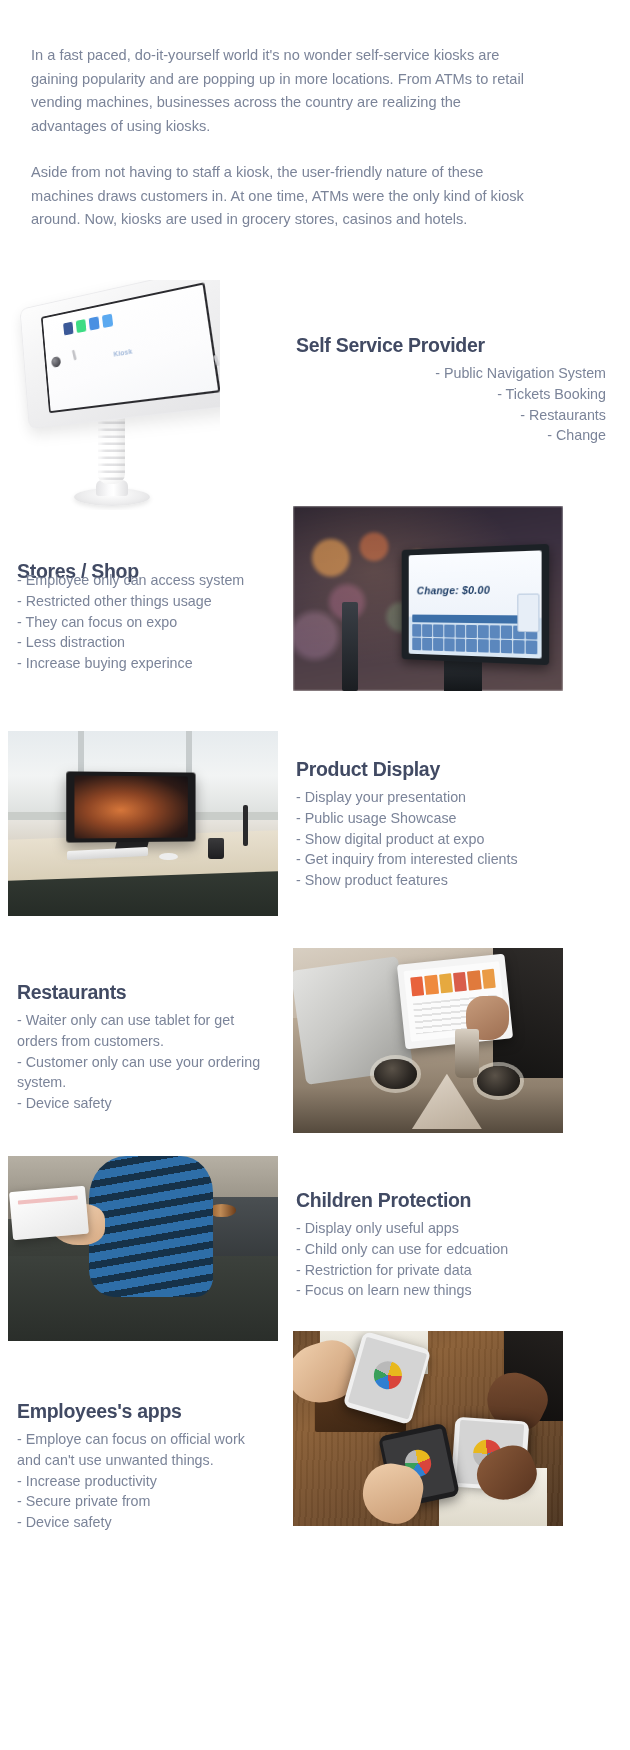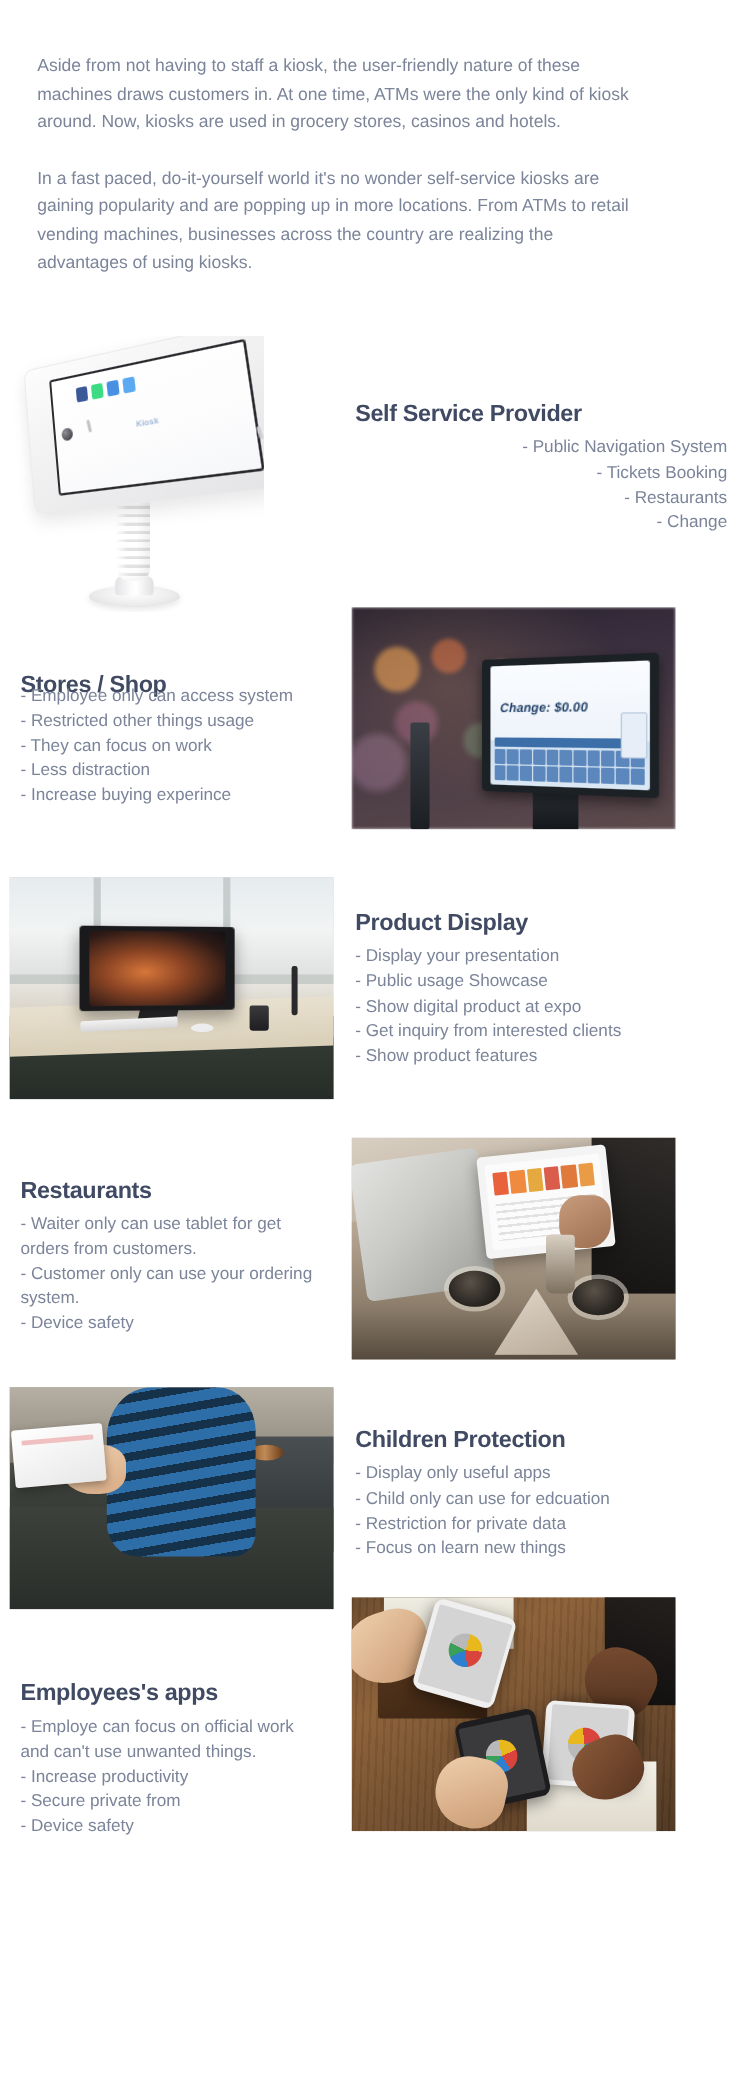--- a/index.html
+++ b/index.html
@@ -476,22 +476,22 @@
     transform: rotate(-22deg);
   }
 </style>
 </head>
 <body>
 
 <div class="page">
 
 
   <div class="intro-body">
+    <p>In a fast paced, do-it-yourself world it's no wonder self-service kiosks are gaining popularity and are popping up in more locations. From ATMs to retail vending machines, businesses across the country are realizing the advantages of using kiosks.</p>
     <p>Aside from not having to staff a kiosk, the user-friendly nature of these machines draws customers in. At one time, ATMs were the only kind of kiosk around. Now, kiosks are used in grocery stores, casinos and hotels.</p>
-    <p>In a fast paced, do-it-yourself world it's no wonder self-service kiosks are gaining popularity and are popping up in more locations. From ATMs to retail vending machines, businesses across the country are realizing the advantages of using kiosks.</p>
   </div>
 
   <div class="photo kiosk-wrap" style="left:10px; top:280px; width:210px; height:230px;">
     <div class="inner">
       <div class="kiosk-base"></div>
       <div class="kiosk-collar"></div>
       <div class="kiosk-neck"></div>
       <div class="kiosk-arm"></div>
       <div class="kiosk-frame">
         <div class="kiosk-screen">
@@ -515,21 +515,21 @@
     <li>- Public Navigation System</li>
     <li>- Tickets Booking</li>
     <li>- Restaurants</li>
     <li>- Change</li>
   </ul>
 
   <h2 class="sec-title" style="left:17px; top:560px;">Stores / Shop</h2>
   <ul class="sec-list" style="left:17px; top:570px; width:270px;">
     <li>- Employee only can access system</li>
     <li>- Restricted other things usage</li>
-    <li>- They can focus on work</li>
+    <li>- They can focus on expo</li>
     <li>- Less distraction</li>
     <li>- Increase buying experince</li>
   </ul>
 
   <div class="photo ph-pos" style="left:293px; top:506px; width:270px; height:185px;">
     <div class="inner">
       <div class="bg"></div>
       <div class="glow"></div>
       <div class="post"></div>
       <div class="stand"></div>

